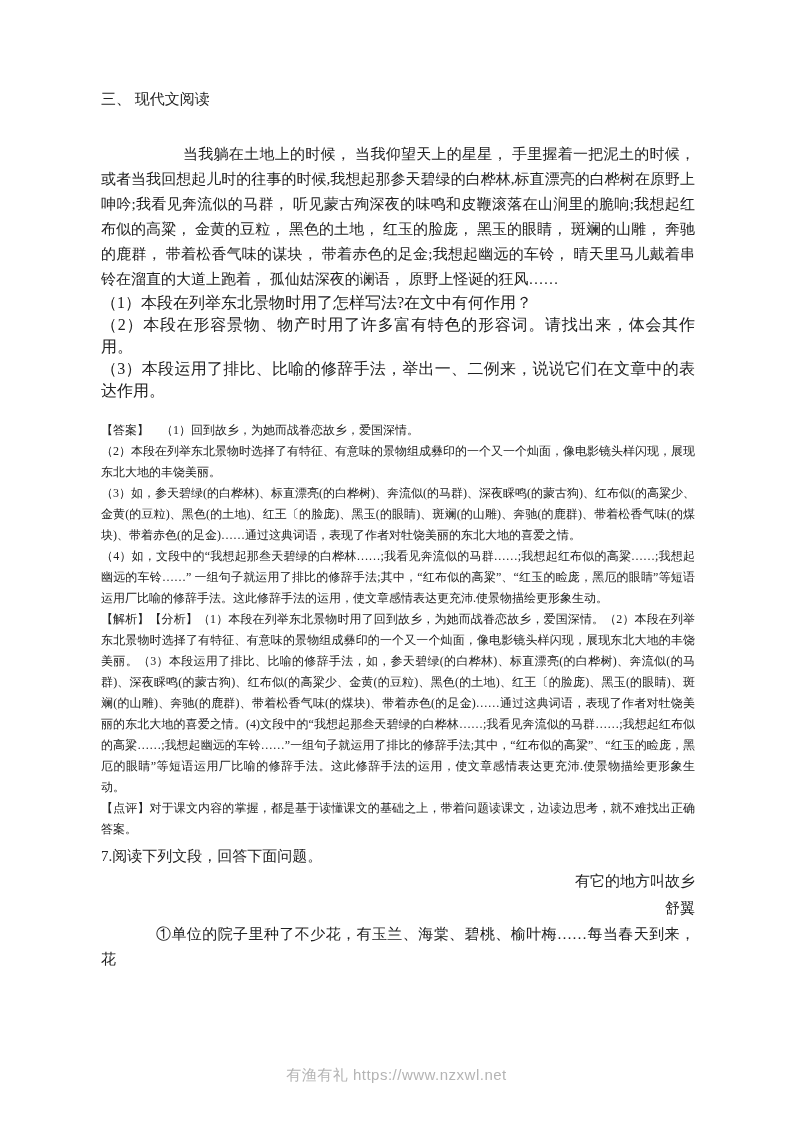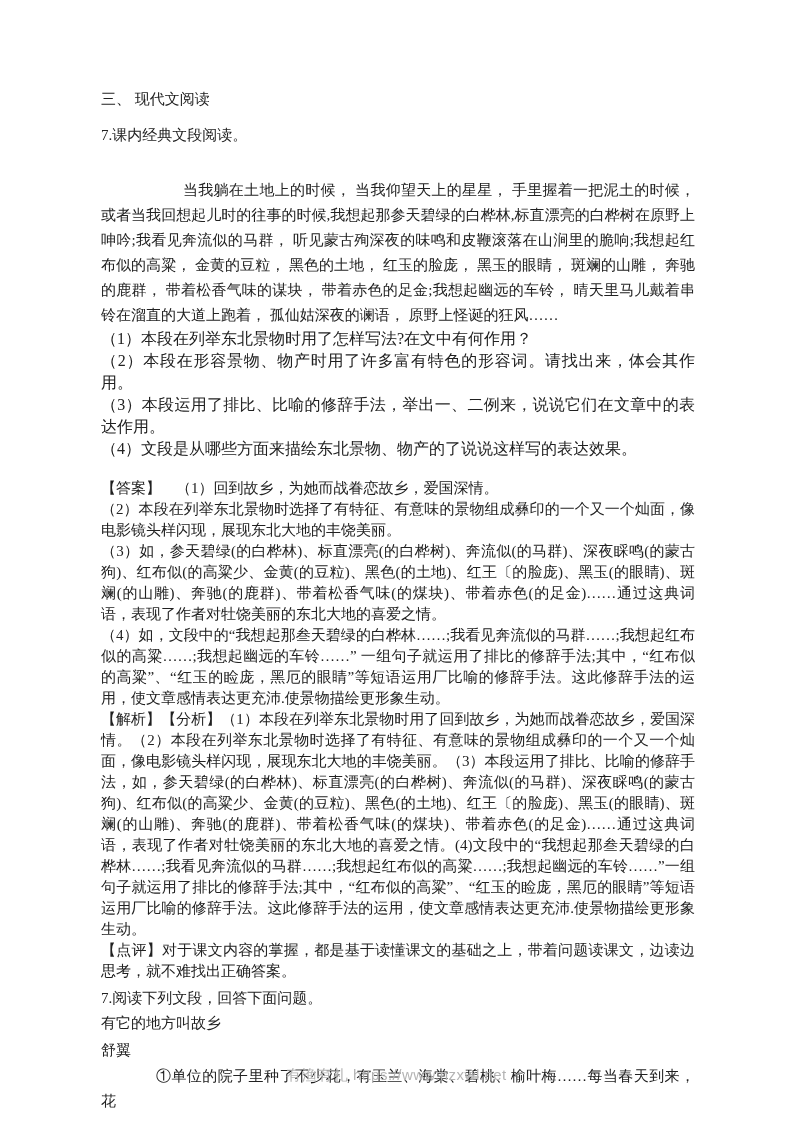--- a/index.html
+++ b/index.html
@@ -34,31 +34,31 @@
     text-align: justify;
     text-indent: 82px;
   }
   .question {
     font-size: 16px;
     line-height: 22px;
     text-align: justify;
   }
   .answer-block { margin-top: 18px; }
   .tight {
-    font-size: 15px;
+    font-size: 12px;
     line-height: 21px;
     text-align: justify;
   }
   .q8-lead {
     margin-top: 4px;
     font-size: 15px;
     line-height: 24px;
   }
   .center {
-    text-align: left;
+    text-align: right;
     font-size: 15px;
     line-height: 27px;
   }
   .essay-first {
     font-size: 15px;
     line-height: 25px;
     text-indent: 55px;
     text-align: justify;
   }
   .footer {
@@ -72,28 +72,26 @@
     color: #b4b4b4;
     letter-spacing: 0.5px;
   }
 </style>
 </head>
 <body>
 
 <div class="sheet">
 
   <div class="line heading-row">三、 现代文阅读</div>
-  <div class="line">7.课内经典文段阅读。</div>
 
   <div class="passage">当我躺在土地上的时候， 当我仰望天上的星星， 手里握着一把泥土的时候， 或者当我回想起儿时的往事的时候,我想起那参天碧绿的白桦林,标直漂亮的白桦树在原野上呻吟;我看见奔流似的马群， 听见蒙古殉深夜的味鸣和皮鞭滚落在山涧里的脆响;我想起红布似的高粱， 金黄的豆粒， 黑色的土地， 红玉的脸庞， 黑玉的眼睛， 斑斓的山雕， 奔驰的鹿群， 带着松香气味的谋块， 带着赤色的足金;我想起幽远的车铃， 晴天里马儿戴着串铃在溜直的大道上跑着， 孤仙姑深夜的谰语， 原野上怪诞的狂风……</div>
 
   <div class="question">（1）本段在列举东北景物时用了怎样写法?在文中有何作用？</div>
   <div class="question">（2）本段在形容景物、物产时用了许多富有特色的形容词。请找出来，体会其作用。</div>
   <div class="question">（3）本段运用了排比、比喻的修辞手法，举出一、二例来，说说它们在文章中的表达作用。</div>
-  <div class="question">（4）文段是从哪些方面来描绘东北景物、物产的了说说这样写的表达效果。</div>
 
   <div class="answer-block">
     <div class="tight">【答案】　（1）回到故乡，为她而战眷恋故乡，爱国深情。</div>
     <div class="tight">（2）本段在列举东北景物时选择了有特征、有意味的景物组成彝印的一个又一个灿面，像电影镜头样闪现，展现东北大地的丰饶美丽。</div>
     <div class="tight">（3）如，参天碧绿(的白桦林)、标直漂亮(的白桦树)、奔流似(的马群)、深夜睬鸣(的蒙古狗)、红布似(的高粱少、金黄(的豆粒)、黑色(的土地)、红王〔的脸庞)、黑玉(的眼睛)、斑斓(的山雕)、奔驰(的鹿群)、带着松香气味(的煤块)、带着赤色(的足金)……通过这典词语，表现了作者对牡饶美丽的东北大地的喜爱之情。</div>
     <div class="tight">（4）如，文段中的“我想起那叁天碧绿的白桦林……;我看见奔流似的马群……;我想起红布似的高粱……;我想起幽远的车铃……” 一组句子就运用了排比的修辞手法;其中，“红布似的高粱”、“红玉的睑庞，黑厄的眼睛”等短语运用厂比喻的修辞手法。这此修辞手法的运用，使文章感情表达更充沛.使景物描绘更形象生动。</div>
   </div>
 
   <div class="tight">【解析】【分析】（1）本段在列举东北景物时用了回到故乡，为她而战眷恋故乡，爱国深情。（2）本段在列举东北景物时选择了有特征、有意味的景物组成彝印的一个又一个灿面，像电影镜头样闪现，展现东北大地的丰饶美丽。（3）本段运用了排比、比喻的修辞手法，如，参天碧绿(的白桦林)、标直漂亮(的白桦树)、奔流似(的马群)、深夜睬鸣(的蒙古狗)、红布似(的高粱少、金黄(的豆粒)、黑色(的土地)、红王〔的脸庞)、黑玉(的眼睛)、斑斓(的山雕)、奔驰(的鹿群)、带着松香气味(的煤块)、带着赤色(的足金)……通过这典词语，表现了作者对牡饶美丽的东北大地的喜爱之情。(4)文段中的“我想起那叁天碧绿的白桦林……;我看见奔流似的马群……;我想起红布似的高粱……;我想起幽远的车铃……”一组句子就运用了排比的修辞手法;其中，“红布似的高粱”、“红玉的睑庞，黑厄的眼睛”等短语运用厂比喻的修辞手法。这此修辞手法的运用，使文章感情表达更充沛.使景物描绘更形象生动。</div>
   <div class="tight">【点评】对于课文内容的掌握，都是基于读懂课文的基础之上，带着问题读课文，边读边思考，就不难找出正确答案。</div>

